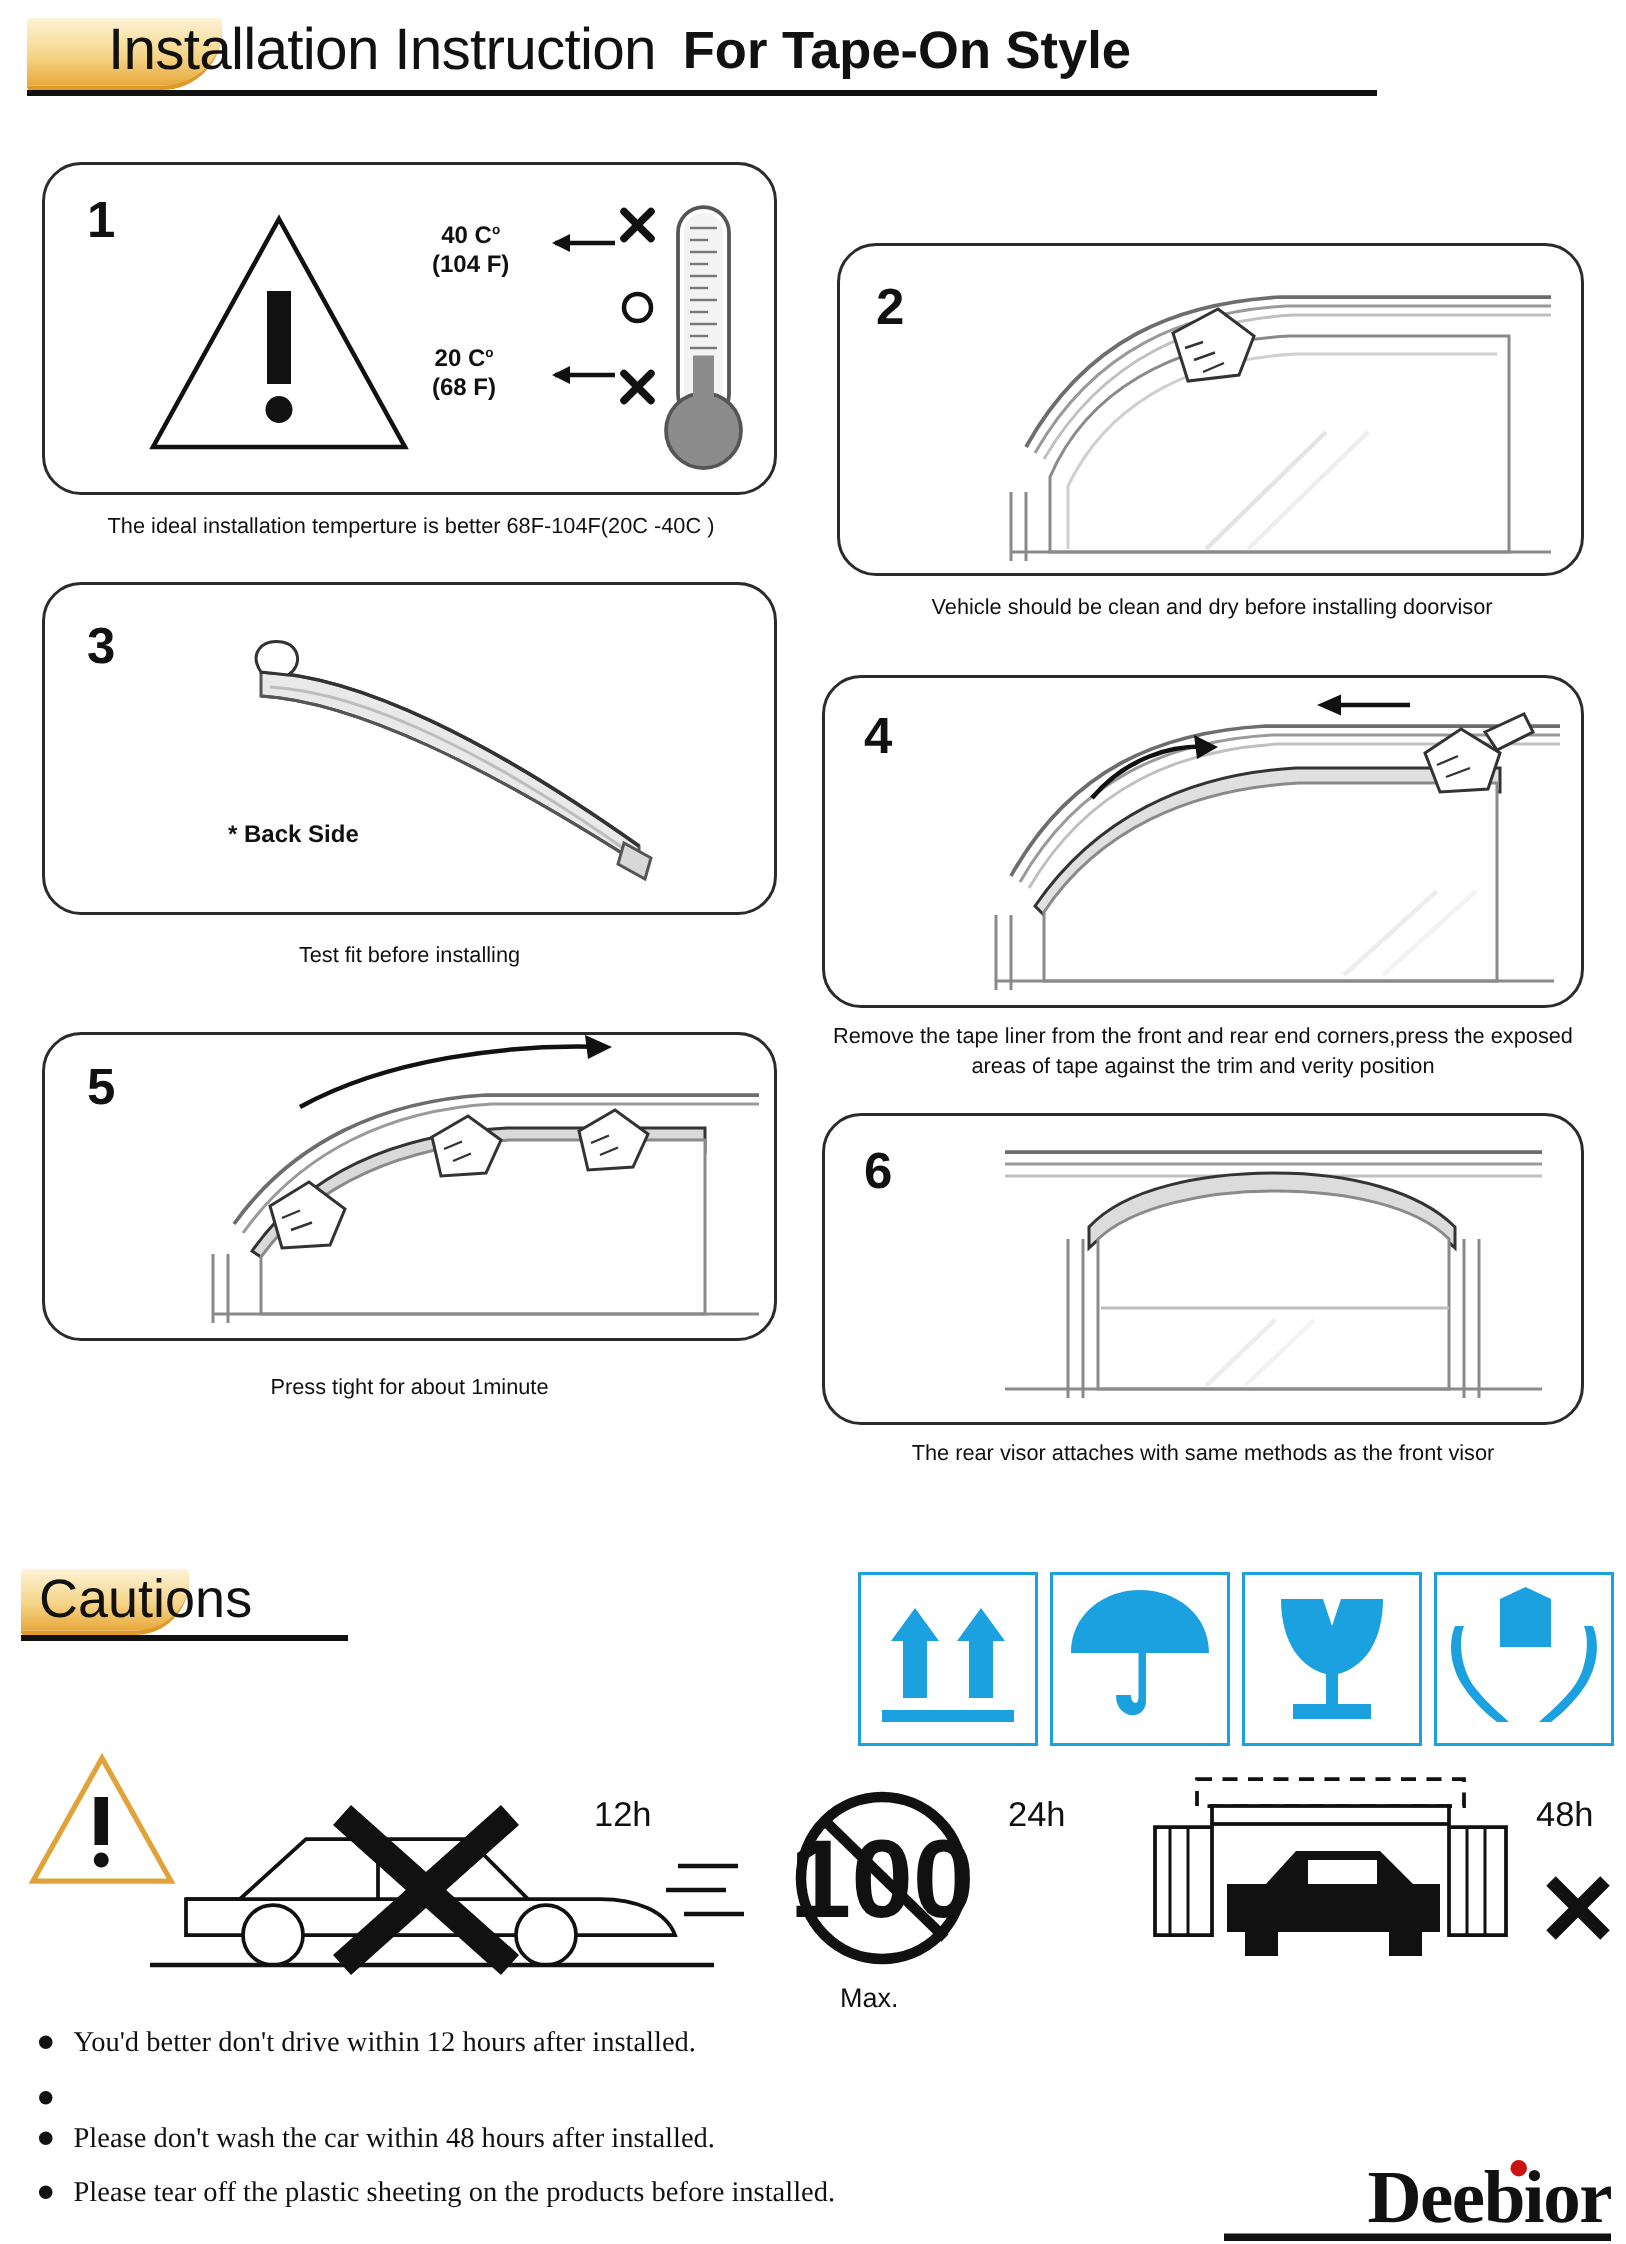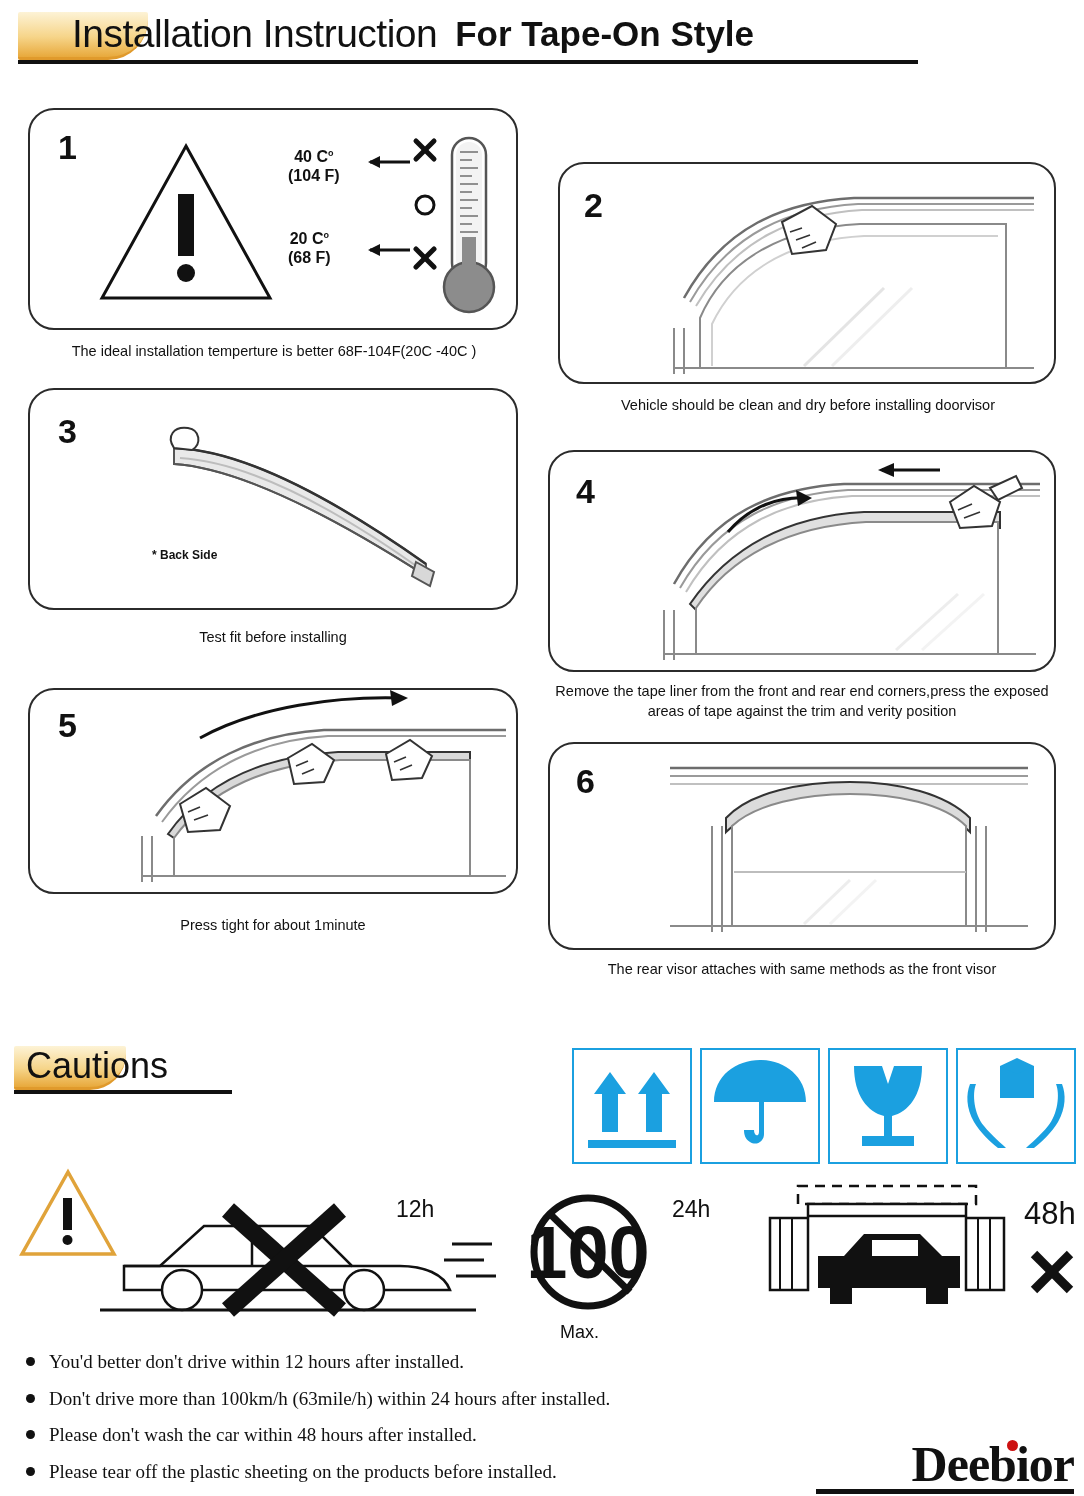--- a/index.html
+++ b/index.html
@@ -223,21 +223,21 @@
   <svg style="position:absolute; left:100px; top:24px;" width="330" height="180" viewBox="0 0 330 180">
     <path d="M44,34 C110,36 200,82 296,150 L296,162 C196,98 108,54 44,50 Z" fill="#e9e9e9" stroke="#555" stroke-width="2"></path>
     <path d="M44,34 C110,36 200,82 296,150" fill="none" stroke="#333" stroke-width="2.5"></path>
     <path d="M50,44 C116,48 202,92 292,156" fill="none" stroke="#bdbdbd" stroke-width="2"></path>
     <path d="M44,50 C108,54 196,98 296,162" fill="none" stroke="#555" stroke-width="2"></path>
 
     <path d="M44,34 C36,22 44,12 58,14 C70,16 72,30 62,36 Z" fill="#ffffff" stroke="#333" stroke-width="2"></path>
 
     <path d="M286,148 l18,10 l-4,14 l-18,-10 z" fill="#d8d8d8" stroke="#555" stroke-width="2"></path>
   </svg>
-  <div style="position:absolute; left:122px; top:158px; font-size:12px; font-weight:bold;">* Back Side</div>
+  <div style="position:absolute; left:122px; top:158px; font-size:16px; font-weight:bold;">* Back Side</div>
 </div>
 <div class="caption" style="left:28px; top:628px; width:490px;">Test fit before installing</div>
 
 <div class="panel" style="left:548px; top:450px; width:508px; height:222px;">
   <div class="step-num" style="left:26px; top:20px;">4</div>
   <svg style="position:absolute; left:90px; top:6px;" width="408" height="212" viewBox="0 0 408 212">
 
     <path d="M34,126 C74,54 134,30 204,26 L400,26" fill="none" stroke="#6d6d6d" stroke-width="2.5"></path>
     <path d="M40,130 C80,60 140,36 208,32 L400,32" fill="none" stroke="#9a9a9a" stroke-width="2"></path>
     <path d="M46,134 C86,66 146,42 212,38 L400,38" fill="none" stroke="#c0c0c0" stroke-width="2"></path>
@@ -396,36 +396,35 @@
   <path d="M28,40 L28,112 M40,40 L40,112" stroke="#111" stroke-width="2"></path>
   <path d="M214,40 L252,40 L252,112 L214,112 Z" fill="#ffffff" stroke="#111" stroke-width="2.5"></path>
   <path d="M226,40 L226,112 M238,40 L238,112" stroke="#111" stroke-width="2"></path>
 
   <path d="M66,96 L66,78 L92,78 L112,56 L168,56 L190,78 L208,78 L208,96 Z" fill="#111"></path>
   <rect x="66" y="96" width="142" height="14" fill="#111"></rect>
   <rect x="78" y="110" width="22" height="16" fill="#111"></rect>
   <rect x="174" y="110" width="22" height="16" fill="#111"></rect>
   <rect x="120" y="62" width="46" height="16" fill="#ffffff"></rect>
 </svg>
-<div style="position:absolute; left:1024px; top:1196px; font-size:31px;text-align:center;">48h</div>
+<div style="position:absolute; left:1024px; top:1196px; font-size:23px;text-align:center;">48h</div>
 <svg style="position:absolute; left:1028px; top:1248px;" width="48" height="48" viewBox="0 0 48 48">
   <g stroke="#111" stroke-width="9" stroke-linecap="butt">
     <line x1="6" y1="6" x2="42" y2="42"></line>
     <line x1="42" y1="6" x2="6" y2="42"></line>
   </g>
 </svg>
 
 <div class="bullets">
   <div class="bullet-row">
     <div class="bullet-dot"></div>
     <div class="bullet-text">You'd better don't drive within 12 hours after installed.</div>
   </div>
   <div class="bullet-row">
     <div class="bullet-dot"></div>
-    <div class="bullet-text">Don't drive more than 100km/h (63mile/h) within 24 hours after installed.</div>
   </div>
   <div class="bullet-row">
     <div class="bullet-dot"></div>
     <div class="bullet-text">Please don't wash the car within 48 hours after installed.</div>
   </div>
   <div class="bullet-row">
     <div class="bullet-dot"></div>
     <div class="bullet-text">Please tear off the plastic sheeting on the products before installed.</div>
   </div>
 </div>

